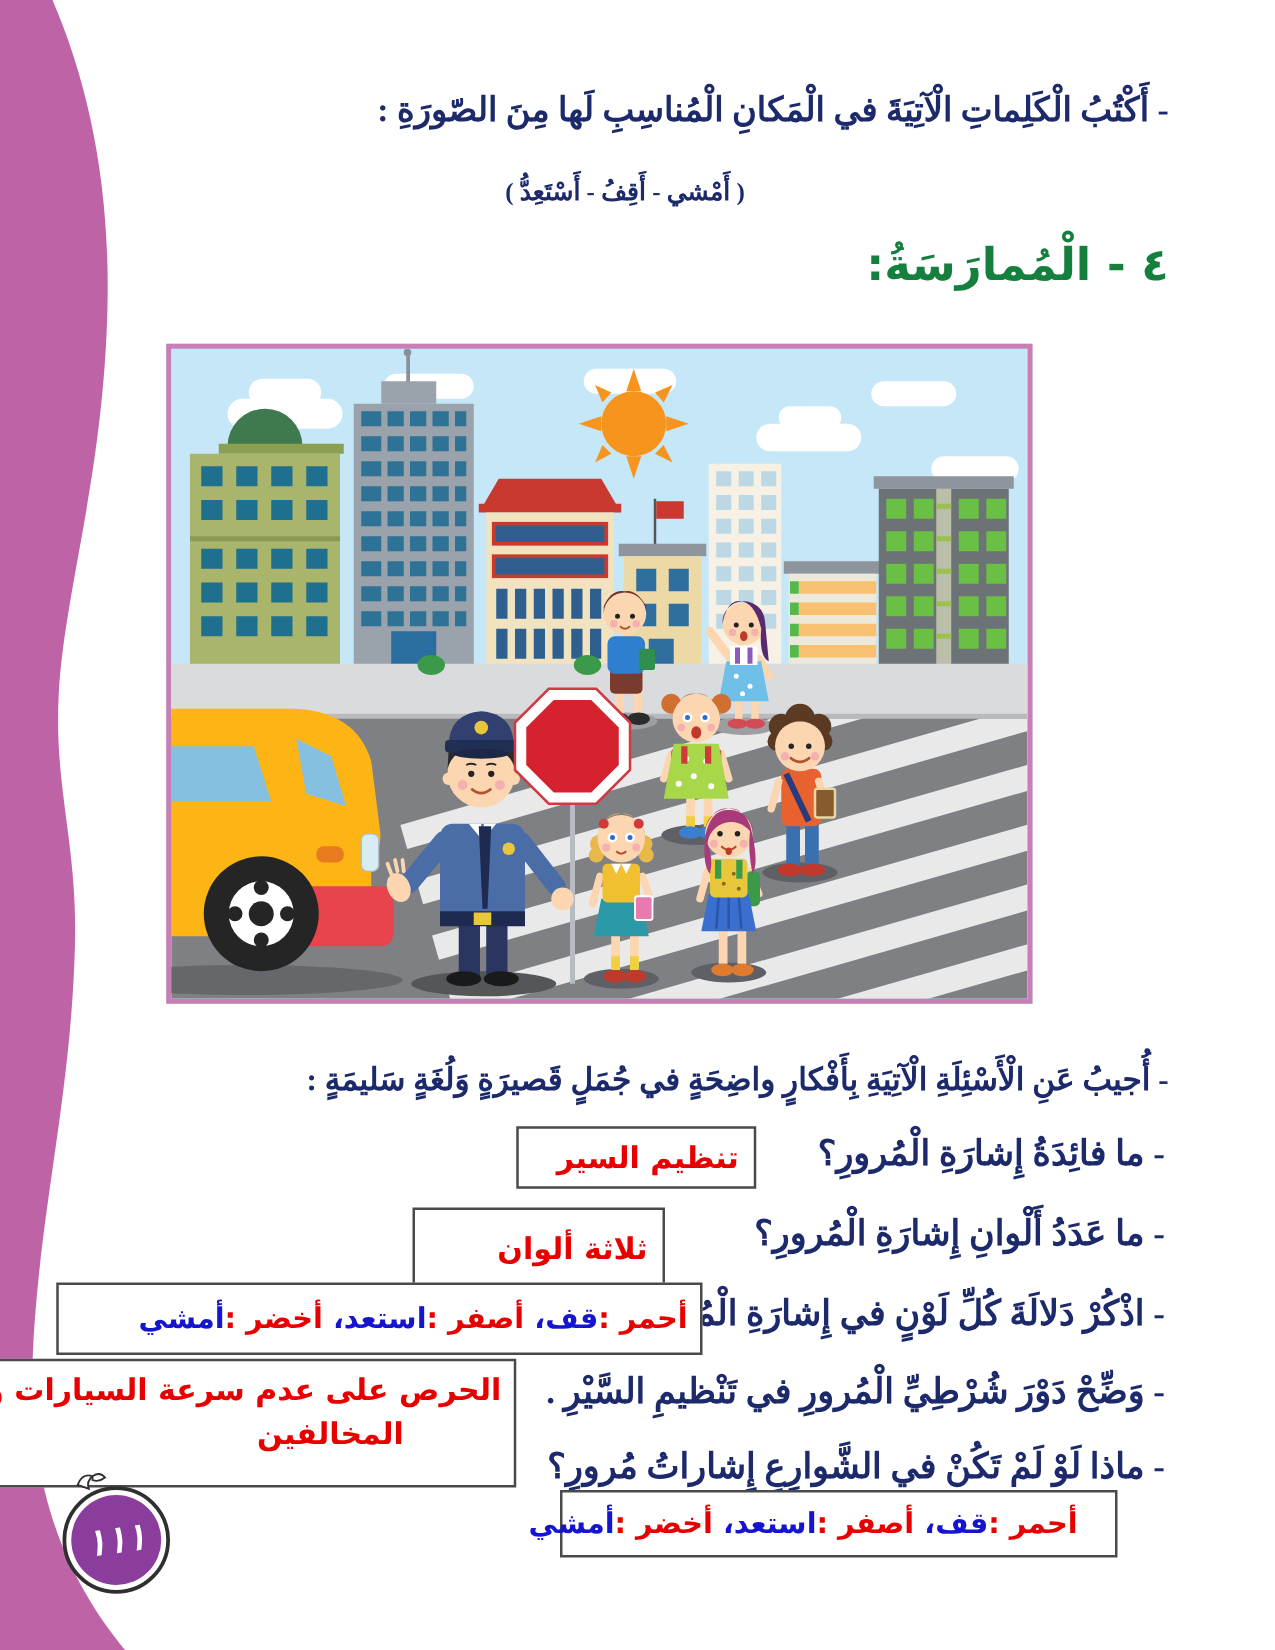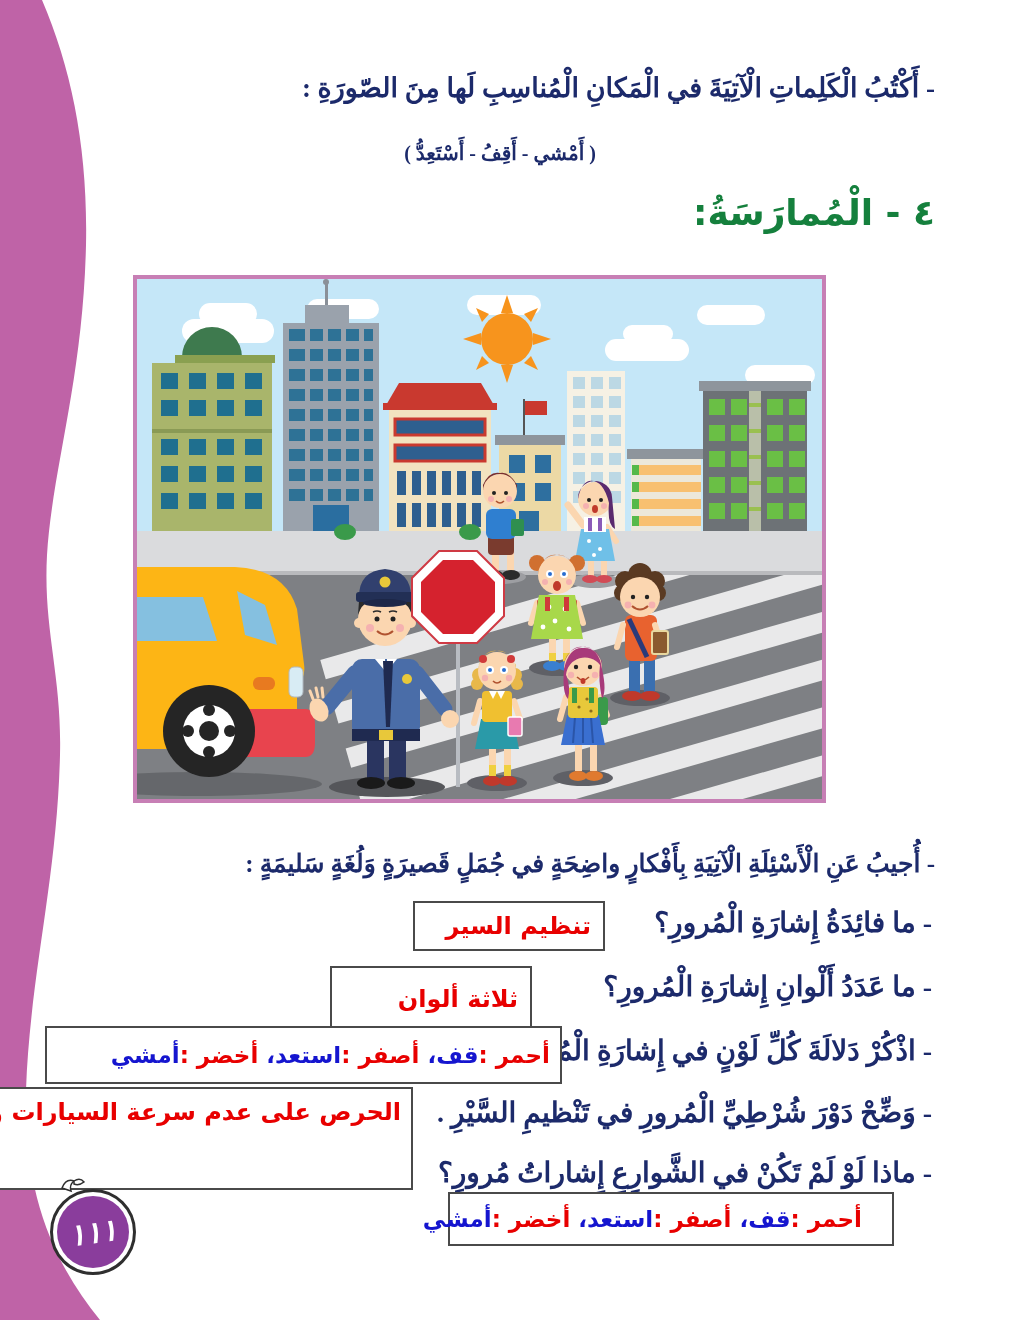--- a/index.html
+++ b/index.html
@@ -493,20 +493,21 @@
 </div>
 
 <div class="abs navy q-text" style="top:1034px;">- اذْكُرْ دَلالَةَ كُلِّ لَوْنٍ في إِشارَةِ الْمُرورِ.</div>
 <div class="abs ansbox" id="box-q3">
   <span class="ans"><span style="color: rgb(232, 0, 0);">أحمر :</span><span style="color: rgb(21, 21, 207);">قف، </span><span style="color: rgb(232, 0, 0);">أصفر :</span><span style="color: rgb(21, 21, 207);">استعد، </span><span style="color: rgb(232, 0, 0);">أخضر :</span><span style="color: rgb(21, 21, 207);">أمشي</span></span>
 </div>
 
 <div class="abs navy q-text" style="top:1096px;margin-left:33px;">- وَضِّحْ دَوْرَ شُرْطِيِّ الْمُرورِ في تَنْظيمِ السَّيْرِ .</div>
 <div class="abs ansbox" id="box-q4">
   <span class="ans red">الحرص على عدم سرعة السيارات وتنبيه</span>
+  <span class="ans red line2">المخالفين</span>
 </div>
 
 <div class="abs navy q-text" style="top:1156px;">- ماذا لَوْ لَمْ تَكُنْ في الشَّوارِعِ إِشاراتُ مُرورٍ؟</div>
 <div class="abs ansbox" id="box-final">
   <span class="ans"><span style="color: rgb(232, 0, 0);">أحمر :</span><span style="color: rgb(21, 21, 207);">قف، </span><span style="color: rgb(232, 0, 0);">أصفر :</span><span style="color: rgb(21, 21, 207);">استعد، </span><span style="color: rgb(232, 0, 0);">أخضر :</span><span style="color: rgb(21, 21, 207);">أمشي</span></span>
 </div>
 
 <svg class="abs badge-leaf" width="26" height="18" viewBox="0 0 26 18">
   <path d="M2,12 Q6,2 14,5 Q9,9 11,15 Z" fill="#ffffff" stroke="#2f2f2f" stroke-width="1.5"></path>
   <path d="M14,5 Q20,1 24,6 Q19,10 14,8 Z" fill="#ffffff" stroke="#2f2f2f" stroke-width="1.5"></path>

